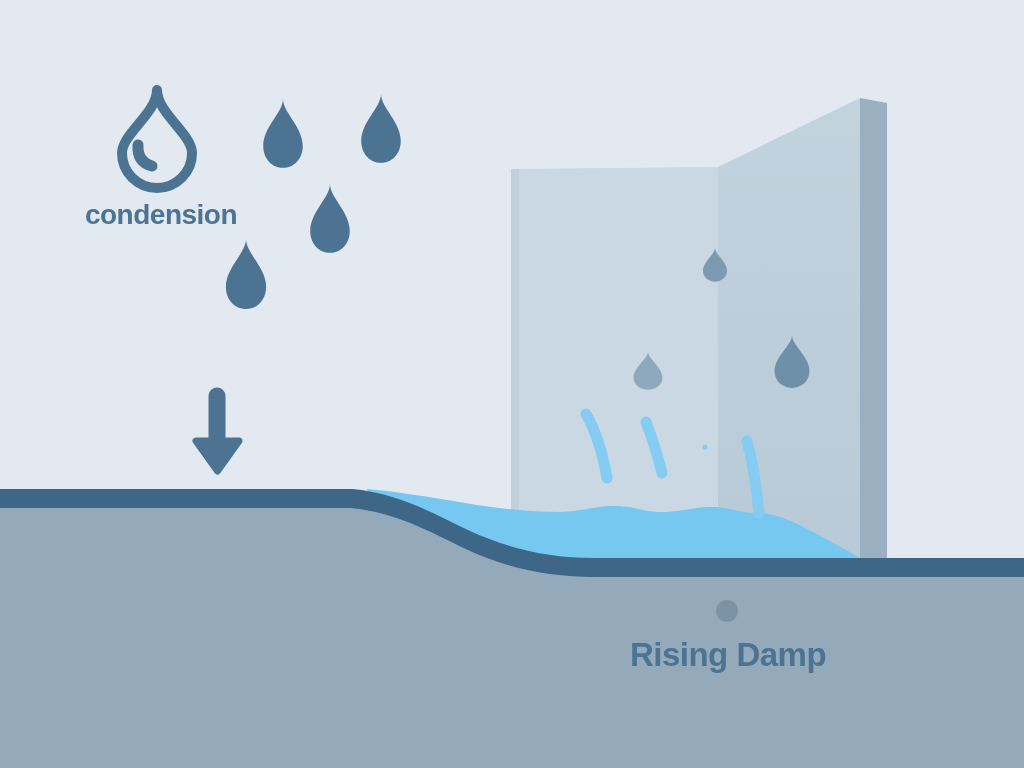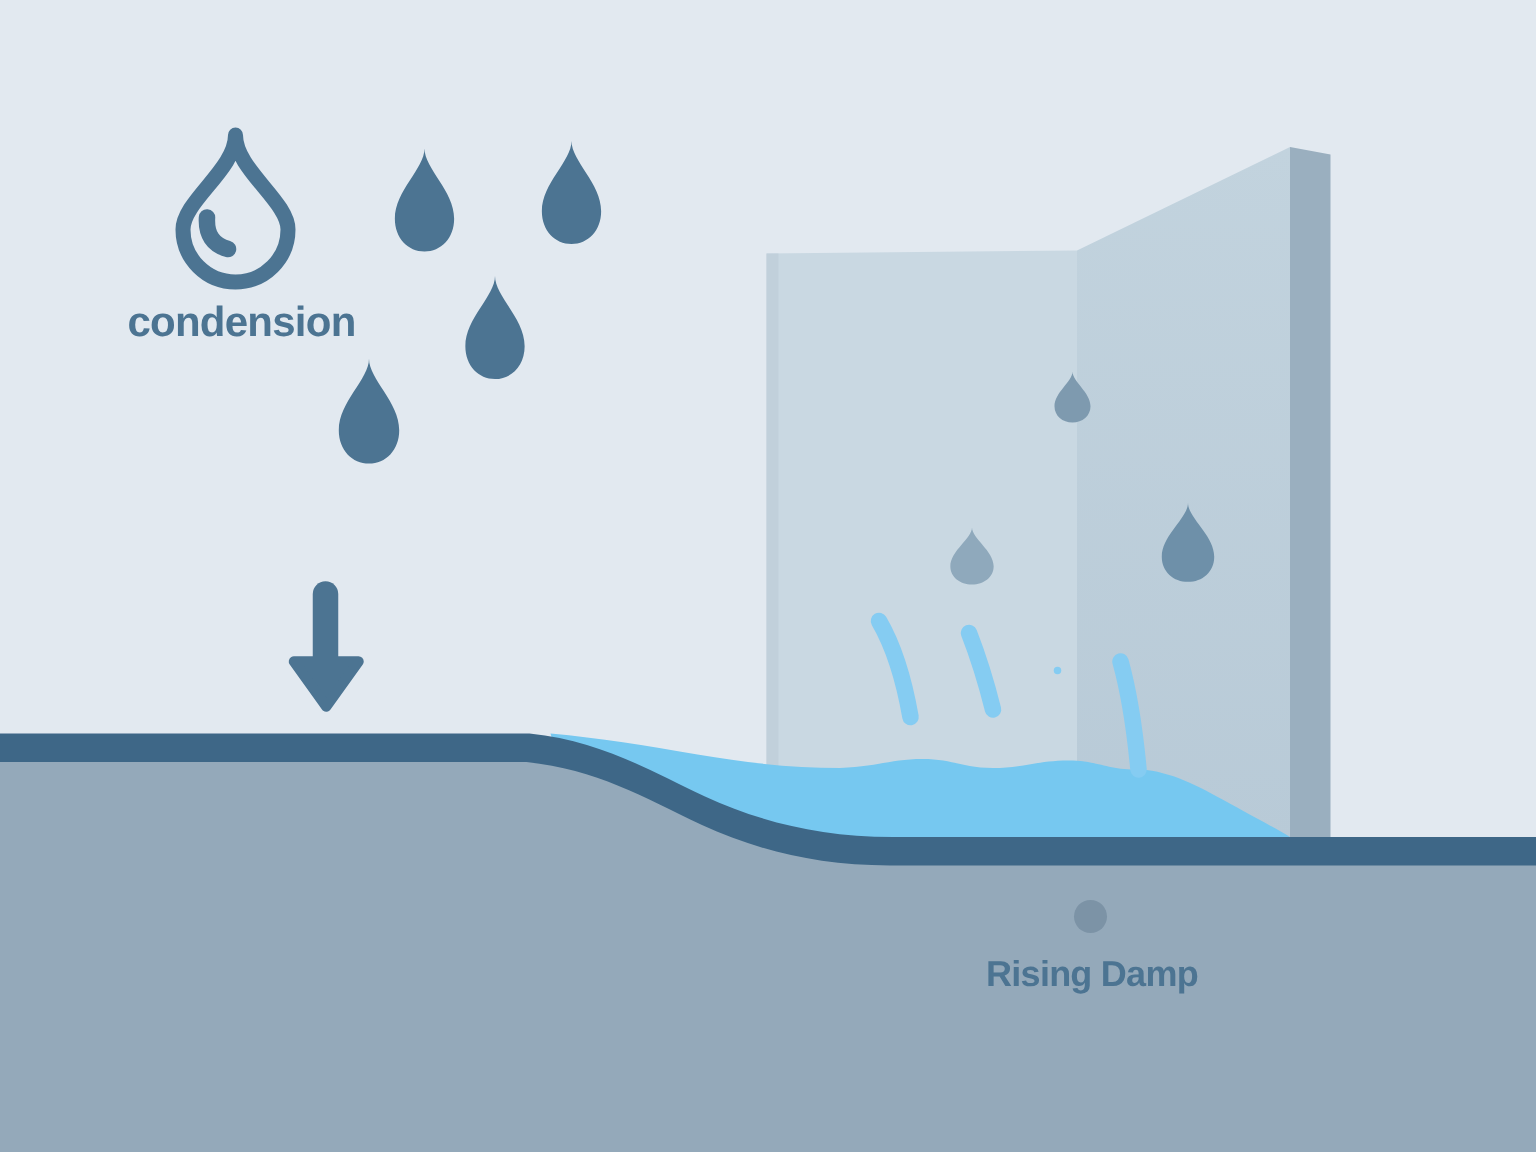--- a/index.html
+++ b/index.html
@@ -34,21 +34,21 @@
   .label-condensation {
     left: 61px;
     top: 199px;
     width: 200px;
     font-size: 28px;
   }
   .label-rising-damp {
     left: 603px;
     top: 636px;
     width: 250px;
-    font-size: 24px;
+    font-size: 33px;
   }
   .damp-dot {
     position: absolute;
     left: 716px;
     top: 600px;
     width: 22px;
     height: 22px;
     border-radius: 50%;
     background: var(--dot, #7C93A6);
   }

